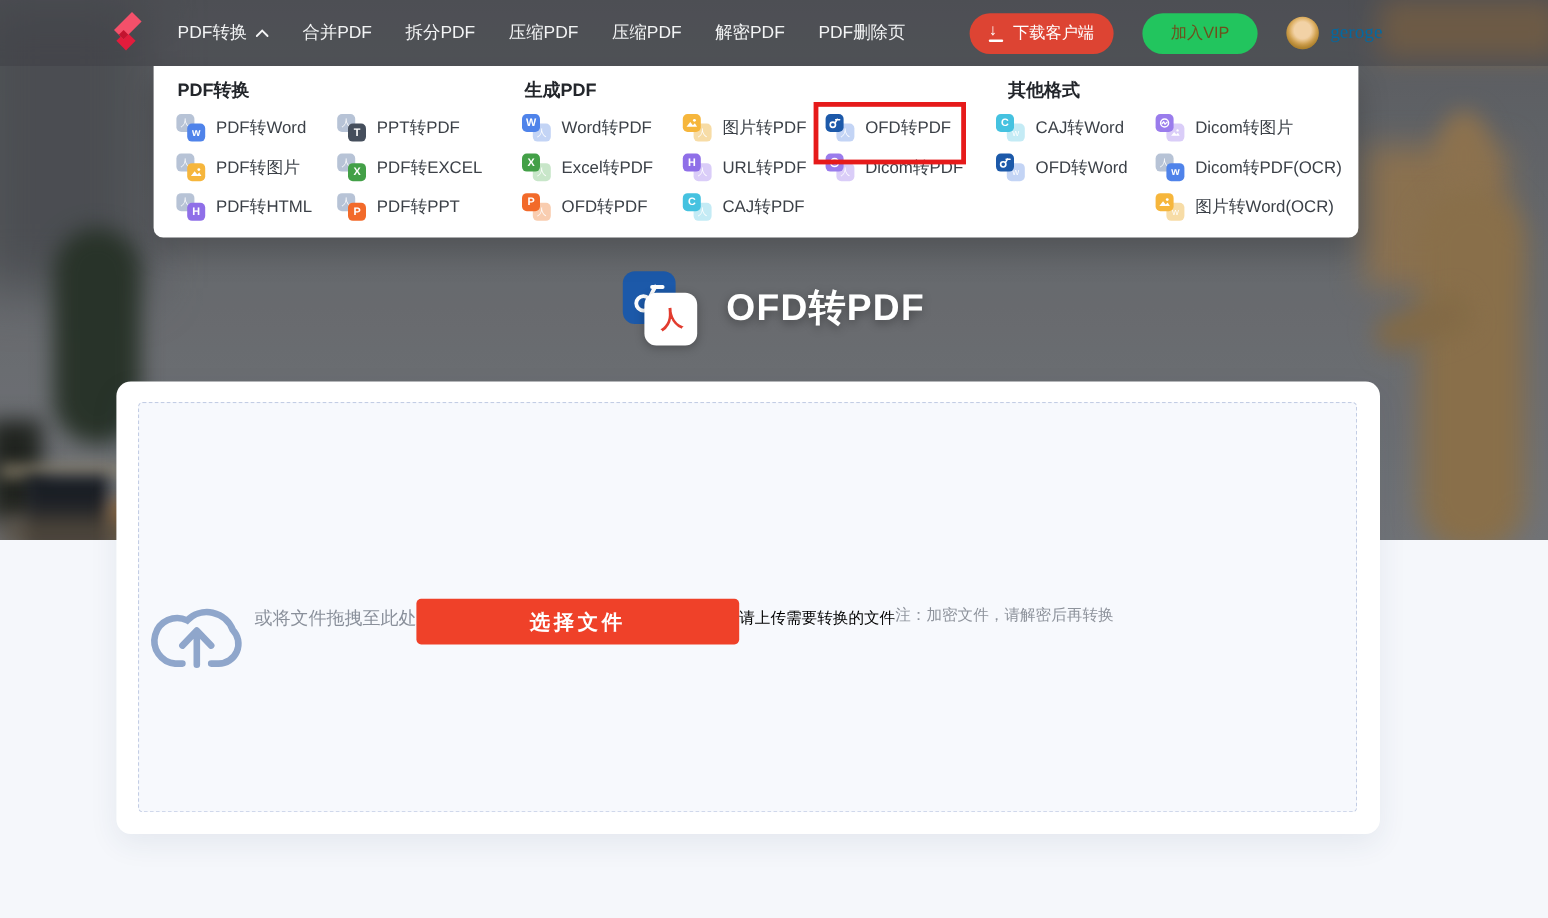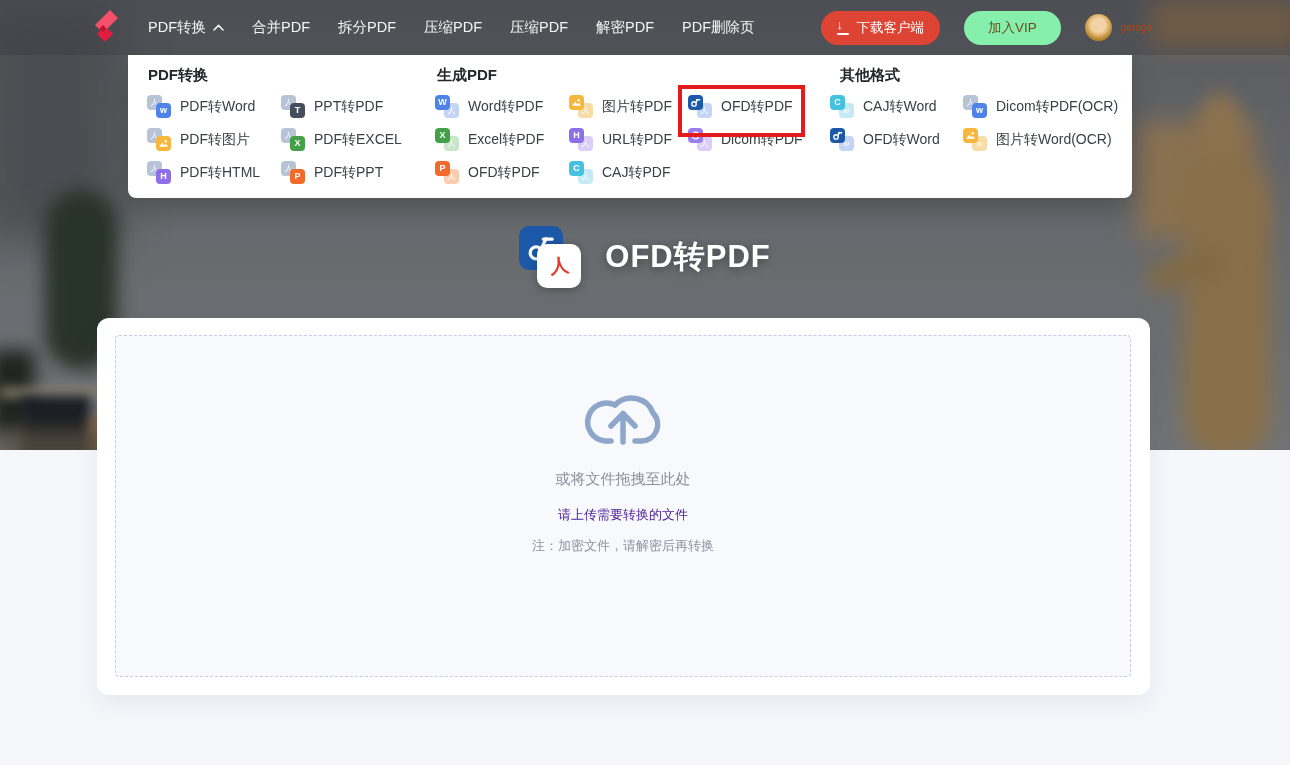--- a/index.html
+++ b/index.html
@@ -17,26 +17,26 @@
           background:rgba(52,54,58,0.30);z-index:30;}
   .logo{position:relative;width:32px;height:36px;margin-left:88px;margin-right:28px;}
   .nav-items{display:flex;align-items:center;gap:28px;}
   .nav-item{color:#f3f4f5;font-size:14.5px;cursor:pointer;white-space:nowrap;display:flex;align-items:center;gap:7px;}
   .right-actions{margin-left:auto;margin-right:138px;display:flex;align-items:center;gap:24px;}
   .btn-download{display:flex;align-items:center;gap:7px;background:#dd4433;color:#fff;font-size:13.5px;
                 padding:8px 16px;border-radius:17px;border:none;cursor:pointer;font-family:inherit;}
   .dl-glyph{position:relative;width:13px;height:14px;display:inline-block;}
   .dl-glyph b{position:absolute;left:0;top:-3px;font-weight:400;font-size:13px;line-height:13px;}
   .dl-glyph i{position:absolute;left:0;bottom:0;width:12px;height:1.8px;background:#fff;border-radius:1px;}
-  .btn-vip{background:#86efac;color:#6f4f1d;font-size:13.5px;padding:8px 24px;border-radius:17px;border:none;cursor:pointer;font-family:inherit;}
+  .btn-vip{background:#22c55e;color:#6f4f1d;font-size:13.5px;padding:8px 24px;border-radius:17px;border:none;cursor:pointer;font-family:inherit;}
   .user{display:flex;align-items:center;gap:9px;cursor:pointer;}
   .avatar{width:27px;height:27px;border-radius:50%;
           background:radial-gradient(circle at 50% 42%,#f2d2a6 0 34%,#e0b05e 55%,#c9992f 80%,#b8882a 100%);
           box-shadow:inset 0 -3px 5px rgba(120,80,20,.45);}
-  .username{color:#c2410c;font-size:10px;}
+  .username{color:#0369a1;font-size:16px;font-family:Liberation Serif, serif;}
   
   .megamenu{position:absolute;left:128px;top:55px;width:1004px;height:143px;background:#fff;z-index:25;
             border-radius:0 0 8px 8px;box-shadow:0 12px 26px rgba(0,0,0,0.20);}
   .msec-title{position:absolute;top:11px;font-size:15px;font-weight:bold;color:#23262b;}
   .mcol{position:absolute;top:35px;display:flex;flex-direction:column;}
   .mi{height:33px;display:flex;align-items:center;gap:9px;cursor:pointer;}
   .mi .lbl{font-size:14px;color:#3b4047;white-space:nowrap;}
   .ico{position:relative;width:24px;height:23px;flex:0 0 24px;}
   .sq{position:absolute;width:15px;height:15px;border-radius:4px;display:flex;align-items:center;justify-content:center;overflow:hidden;}
   .pdf-first .back{left:0;top:0;}   .pdf-first .front{right:0;bottom:0;z-index:2;}
@@ -57,26 +57,26 @@
   .ti-sq{position:absolute;width:44px;height:44px;border-radius:10px;}
   .ti-ofd{left:0;top:0;background:#1c59a9;z-index:1;display:flex;align-items:center;justify-content:center;}
   .ti-pdf{right:0;bottom:0;background:#fff;z-index:2;display:flex;align-items:center;justify-content:center;
           box-shadow:0 2px 8px rgba(0,0,0,0.25);}
   .ti-pdf em{font-style:normal;color:#e23c2f;font-weight:bold;font-size:19px;transform:rotate(-6deg);}
   .page-title{color:#fff;font-size:31px;font-weight:bold;letter-spacing:1px;text-shadow:0 2px 8px rgba(0,0,0,0.35);}
   
   .card{position:absolute;left:97px;top:318px;width:1053px;height:377px;background:#fff;border-radius:12px;
         box-shadow:0 8px 24px rgba(40,60,100,0.08);z-index:10;}
   .dropzone{position:absolute;left:18px;top:17px;right:19px;bottom:18px;background:#f7f9fd;
-            border:1.5px dashed #c3cde4;border-radius:4px;display:flex;flex-direction:column;align-items:center;}
+            border:1.5px dashed #c3cde4;border-radius:4px;display:flex;flex-direction:row;align-items:center;}
   .cloud{margin-top:36px;}
   .drop-hint{margin-top:18px;font-size:15px;color:#8a909b;}
   .btn-choose{margin-top:24px;width:269px;height:38px;background:#ef4129;color:#fff;font-size:17px;font-weight:bold;
               letter-spacing:3px;border:none;border-radius:4px;cursor:pointer;font-family:inherit;}
-  .hint1{margin-top:17px;font-size:13px;color:#4c1d95;}
+  .hint1{margin-top:17px;font-size:13px;color:#000000;}
   .hint2{margin-top:13px;font-size:13px;color:#8e939c;}
 </style>
 </head>
 <body>
 
 <div class="stage">
 
   <div class="hero">
     <div class="blob" style="left:-20px;top:0;width:140px;height:240px;background:#5a5c60;filter:blur(22px);"></div>
     <div class="blob" style="left:45px;top:190px;width:72px;height:180px;background:#2e3a2c;border-radius:38px;filter:blur(9px);"></div>
@@ -114,20 +114,21 @@
     <div class="page-title">OFD转PDF</div>
   </div>
 
   <div class="card">
     <div class="dropzone">
       <svg class="cloud" width="96" height="80" viewBox="0 0 96 80">
         <path d="M36 69 H30 A19 19 0 1 1 40 33 A23 23 0 0 1 78 41 A16.5 16.5 0 0 1 66 69 H60" fill="none" stroke="#8fa6cb" stroke-width="5.5" stroke-linecap="round"></path>
         <path d="M48 70 V44 M36 54 L48 41.5 L60 54" fill="none" stroke="#8fa6cb" stroke-width="5.5" stroke-linecap="round" stroke-linejoin="round"></path>
       </svg>
       <div class="drop-hint">或将文件拖拽至此处</div>
+      <button class="btn-choose">选择文件</button>
       <div class="hint1">请上传需要转换的文件</div>
       <div class="hint2">注：加密文件，请解密后再转换</div>
     </div>
   </div>
 
   <div class="navbar">
     <div class="logo">
       <svg width="32" height="36" viewBox="0 0 32 36">
         <polygon points="9,24 17,16 25,24 17,32" fill="#e11c3c"></polygon>
         <polygon points="22,0 30,8 15,23 7,15" fill="#f4506a"></polygon>
@@ -376,20 +377,37 @@
           <i class="sq back bk-blue">
               <em class="bg">w</em>
             </i>
         </span>
         <span class="lbl">OFD转Word</span>
       </div>
     </div>
 
     <div class="mcol" style="left:835px;">
       <div class="mi">
+        <span class="ico pdf-last">
+          <i class="sq front fr-lilac">
+              <svg class="mg" viewBox="0 0 12 12">
+                <circle cx="6" cy="6" r="3.6" fill="none" stroke="#fff" stroke-width="1.4"></circle>
+                <path d="M3.8 6.4 L5.2 5 L6.4 7 L8.2 5.2" fill="none" stroke="#fff" stroke-width="1.2" stroke-linecap="round"></path>
+              </svg>
+            </i>
+          <i class="sq back bk-purple">
+              <svg class="mg" viewBox="0 0 12 12" style="width:9px;height:9px;">
+                <path d="M1.2 9.5 L4.6 5.2 L7 8 L8.8 6.2 L10.8 9.5 Z" fill="#fff"></path>
+                <circle cx="8.4" cy="3.6" r="1.3" fill="#fff"></circle>
+              </svg>
+            </i>
+        </span>
+        <span class="lbl">Dicom转图片</span>
+      </div>
+      <div class="mi">
         <span class="ico pdf-first">
           <i class="sq back bk-gray">
               <em class="bg">人</em>
             </i>
           <i class="sq front fr-blue">
               <em class="fg">w</em>
             </i>
         </span>
         <span class="lbl">Dicom转PDF(OCR)</span>
       </div>

